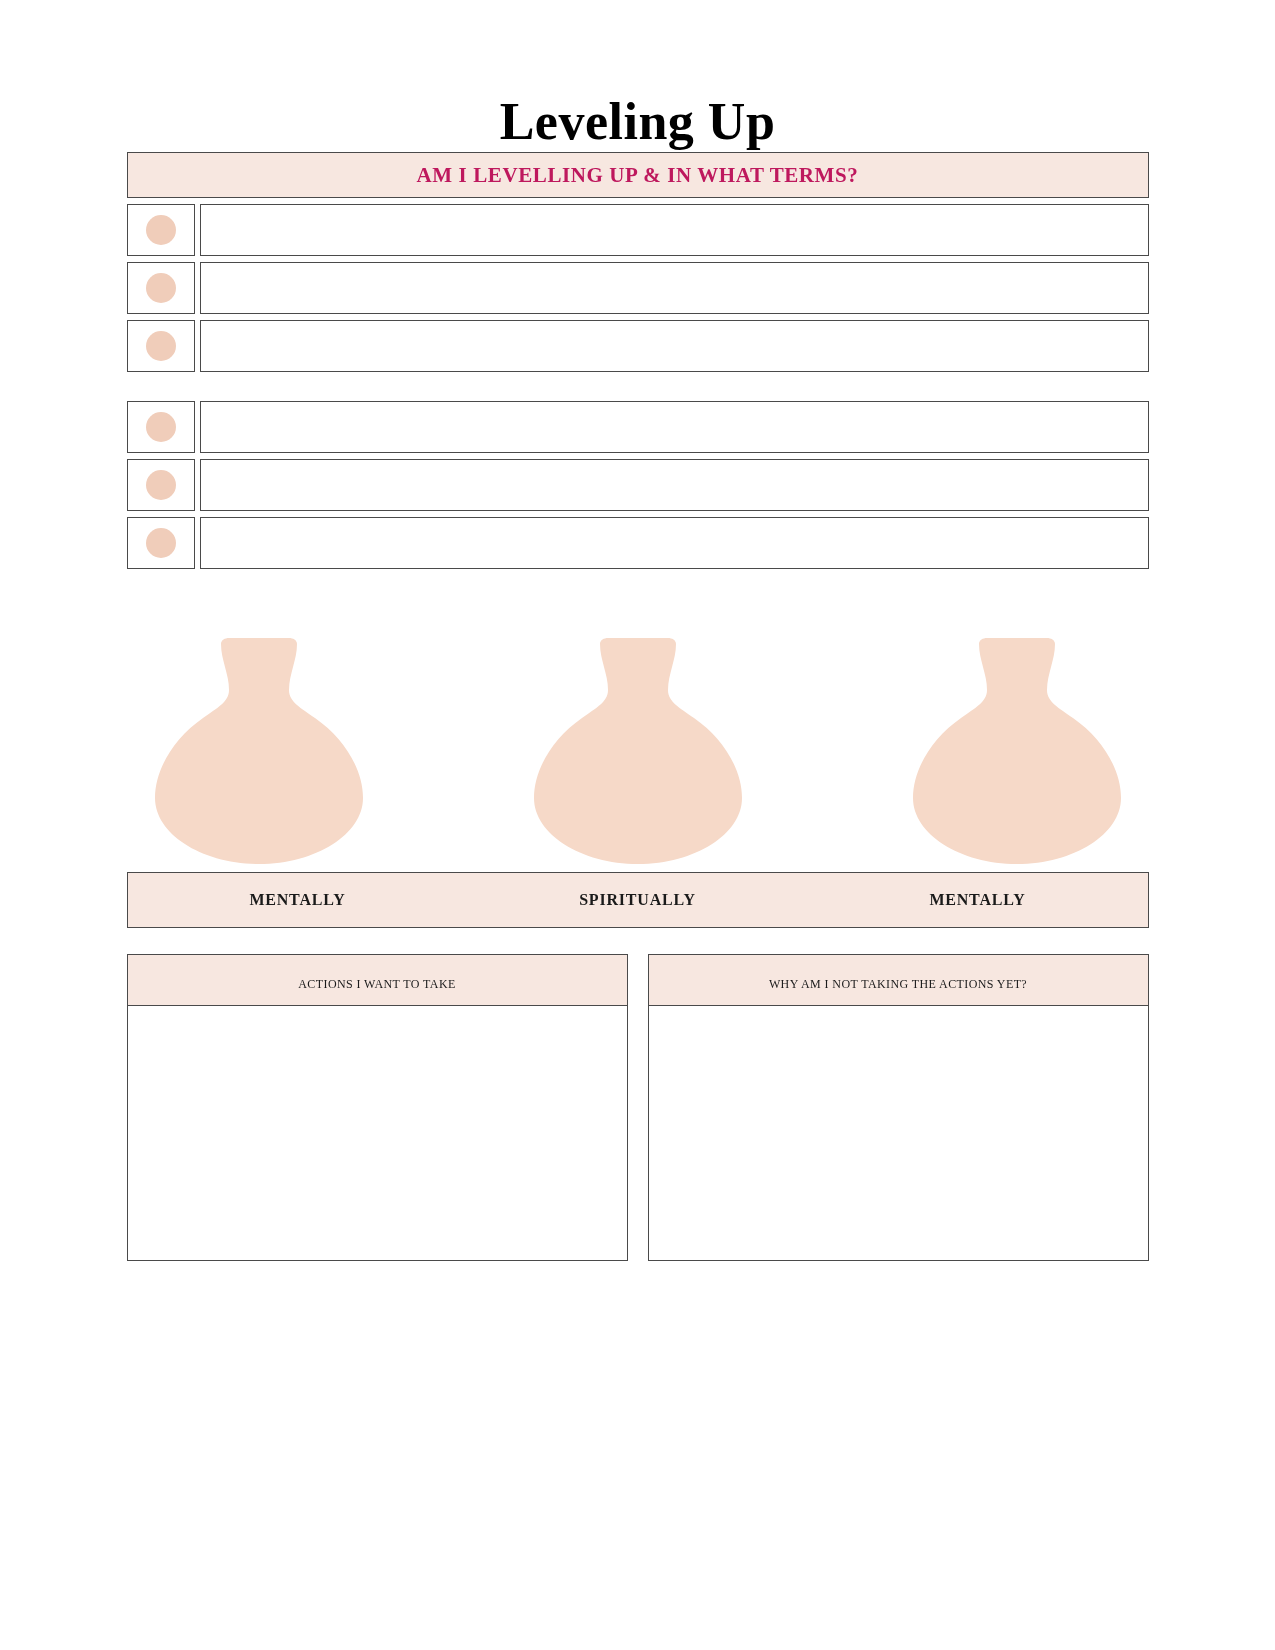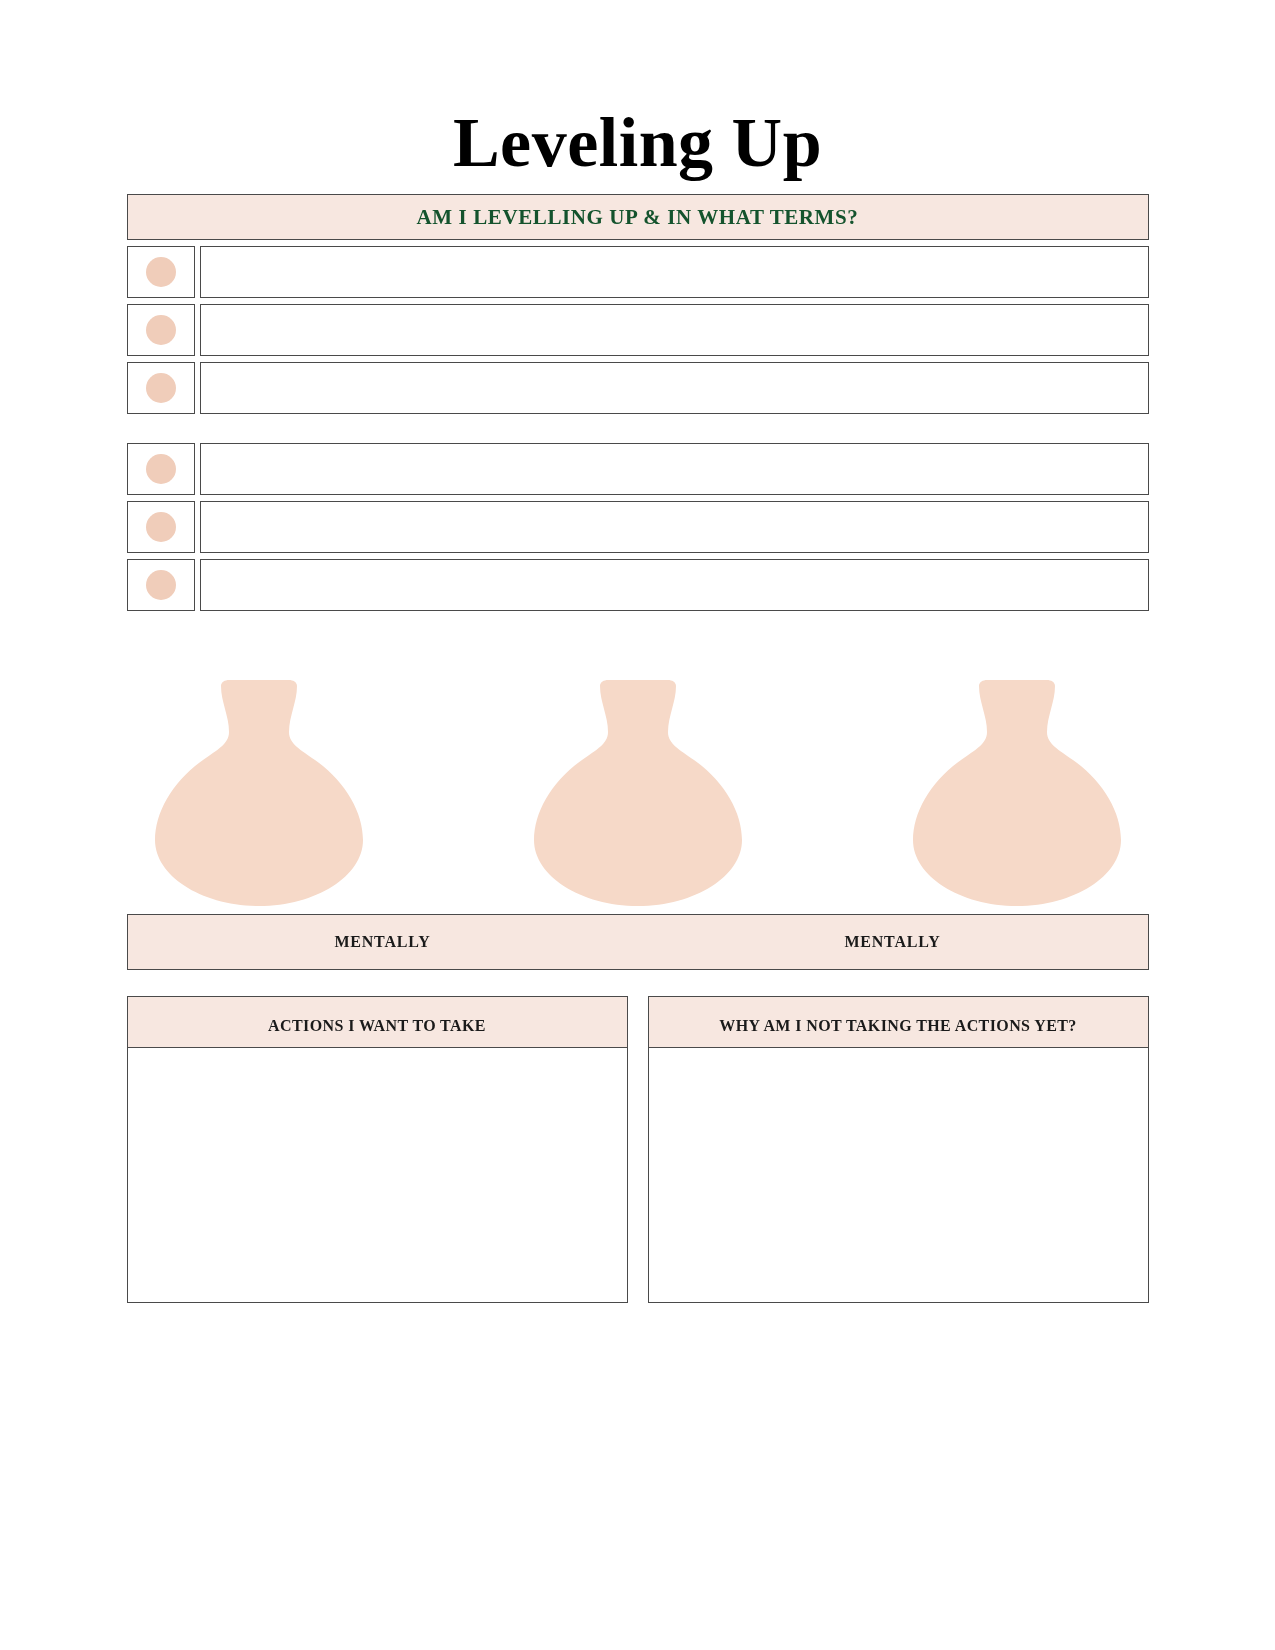--- a/index.html
+++ b/index.html
@@ -20,23 +20,23 @@
     height: 1650px;
     position: relative;
     box-sizing: border-box;
   }
 
   
   .title {
     text-align: center;
     font-family: "Liberation Serif", serif;
     font-weight: bold;
-    font-size: 70px;
+    font-size: 52px;
     letter-spacing: 0.5px;
-    margin: 16px;
+    margin: 4px;
     padding-top: 92px;
     line-height: 1.0;
     color: #000000;
   }
 
   
   .content {
     width: 1022px;
     margin: 0 auto;
     position: relative;
@@ -49,21 +49,21 @@
     display: flex;
     align-items: center;
     justify-content: center;
     box-sizing: border-box;
   }
   .section-header span {
     font-weight: bold;
     font-size: 21px;
     letter-spacing: 0.6px;
     text-transform: uppercase;
-    color: #14532d;
+    color: #be185d;
   }
 
   .line-row {
     display: flex;
     align-items: stretch;
     margin-top: 6px;
     height: 52px;
   }
   .bullet-cell {
     width: 68px;
@@ -140,22 +140,22 @@
   .bottom-box .bhead {
     background: #f7e7e0;
     border: 1px solid #4a4a4a;
     height: 52px;
     display: flex;
     align-items: center;
     justify-content: center;
     box-sizing: border-box;
   }
   .bottom-box .bhead span {
-    font-weight: bold;
-    font-size: 16px;
+    font-weight: normal;
+    font-size: 12px;
     letter-spacing: 0.4px;
     text-transform: uppercase;
     white-space: nowrap;
     margin-top: 8px;
   }
   .bottom-box .bbody {
     border: 1px solid #4a4a4a;
     border-top: none;
     height: 255px;
     background: #ffffff;
@@ -232,20 +232,21 @@
       </div>
       <div class="vase">
         <svg width="220" height="226" viewBox="0 0 220 226" xmlns="http://www.w3.org/2000/svg">
           <path d="M72 6 C72 2 76 0 80 0 L140 0 C144 0 148 2 148 6 C148 22 140 36 140 52 C140 64 152 70 166 80 C196 101 214 132 214 160 C214 196 167 226 110 226 C53 226 6 196 6 160 C6 132 24 101 54 80 C68 70 80 64 80 52 C80 36 72 22 72 6 Z" fill="#f6d9c8"></path>
         </svg>
       </div>
     </div>
 
     <div class="labels-row">
       <div class="label">MENTALLY</div>
+      <div class="label">SPIRITUALLY</div>
       <div class="label">MENTALLY</div>
     </div>
 
     <div class="bottom-row">
       <div class="bottom-box">
         <div class="bhead">
           <span>ACTIONS I WANT TO TAKE</span>
         </div>
         <div class="bbody"></div>
       </div>

